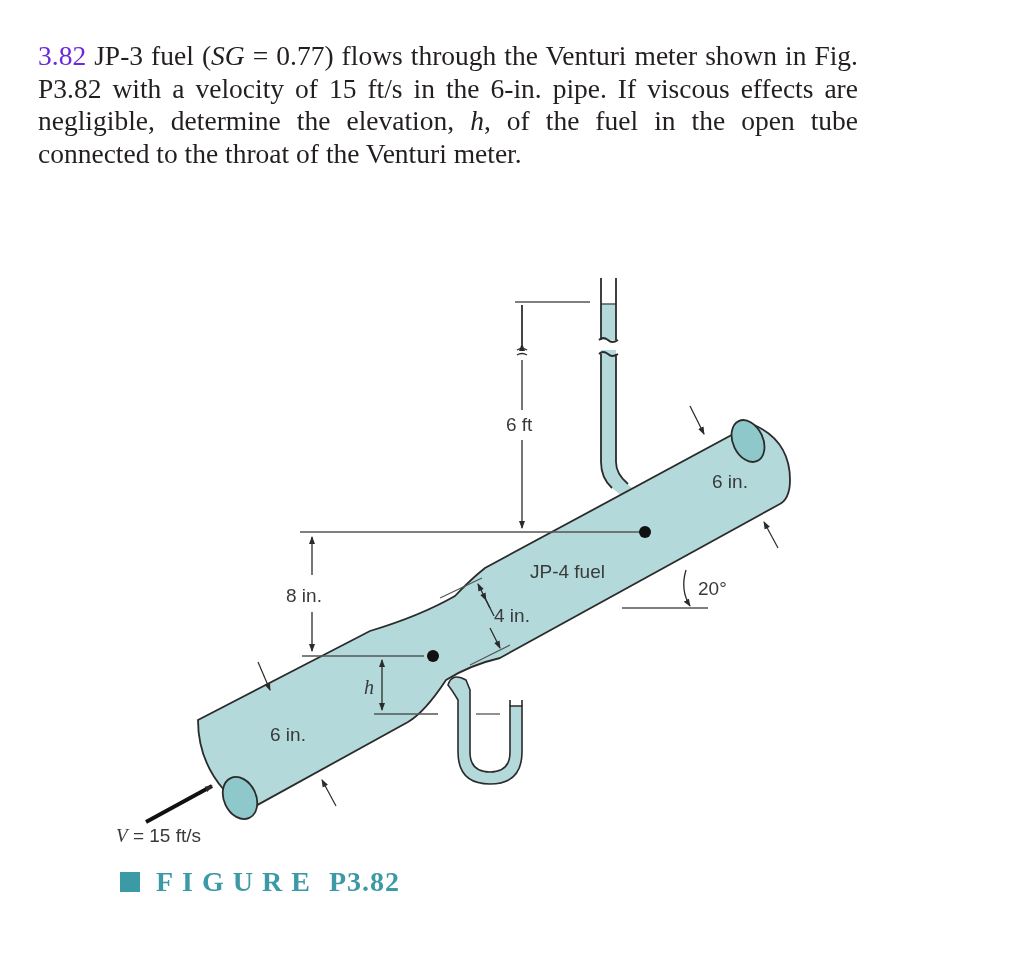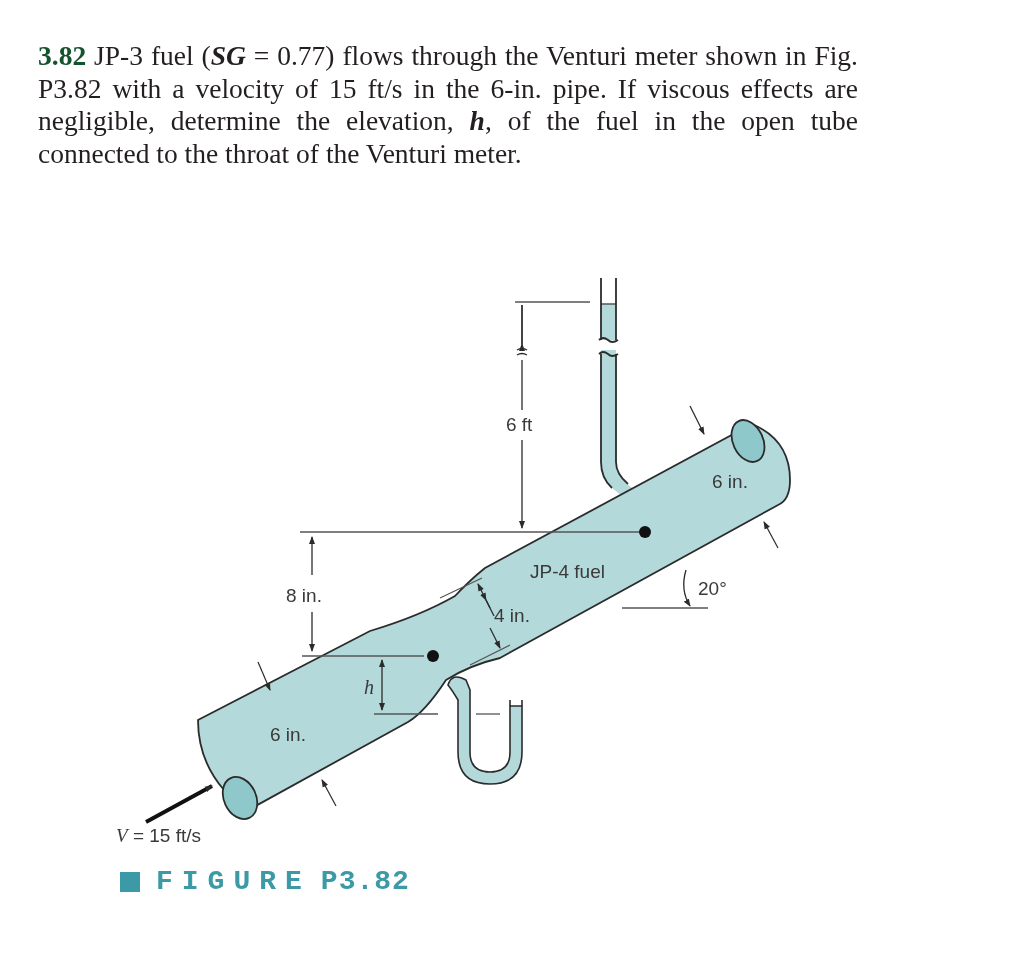--- a/index.html
+++ b/index.html
@@ -3,27 +3,27 @@
 <meta charset="utf-8">
 <style>
   html, body { margin:0; padding:0; background:#ffffff; }
   body { width:1024px; height:953px; position:relative; overflow:hidden; }
   .problem {
     position:absolute; left:38px; top:40px; width:820px;
     font-family:"Liberation Serif", "DejaVu Serif", serif;
     font-size:27.5px; line-height:32.5px; color:#231f20;
     text-align:justify;
   }
-  .problem .num { color:#14532d; font-weight:bold; }
-  .problem i { font-style:italic;font-weight:bold; }
+  .problem .num { color:#6d28d9; font-weight:normal; }
+  .problem i { font-style:italic; }
   .fig { position:absolute; left:0; top:0; width:1024px; height:953px; }
   .lbl { font-family:"Liberation Sans", "DejaVu Sans", sans-serif; font-size:19px; fill:#3a3a3a; }
   .caption {
     position:absolute; left:120px; top:866px;
-    font-family:Liberation Mono, monospace; font-weight:bold;
+    font-family:Liberation Serif, serif; font-weight:bold;
     font-size:28px; color:#3b9aa6; letter-spacing:9px;
     display:flex; align-items:center;
   }
   .caption .sq { display:inline-block; width:20px; height:20px; background:#3b9aa6; margin-right:16px; }
   .caption .fignum { letter-spacing:1px; margin-left:10px; }
 </style>
 </head>
 <body>
 
 <div class="problem"><span class="num">3.82</span><span> JP-3 fuel (</span><i>SG</i><span> = 0.77) flows through the Venturi meter shown in Fig. P3.82 with a velocity of 15 ft/s in the 6-in. pipe. If viscous effects are negligible, determine the elevation, </span><i>h</i><span>, of the fuel in the open tube connected to the throat of the Venturi meter.</span></div>

